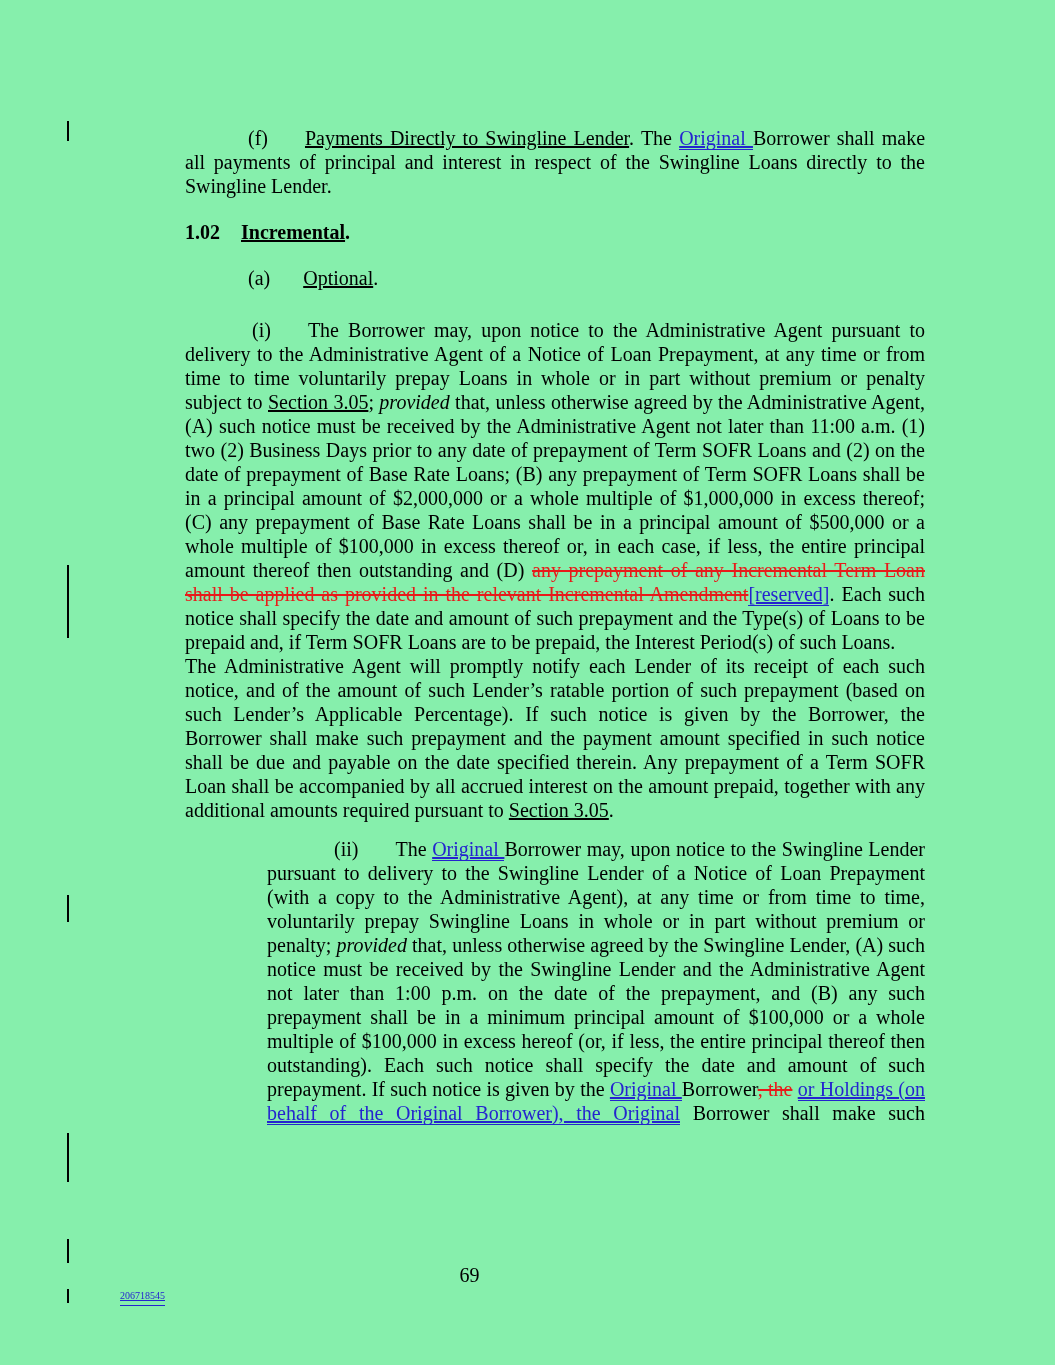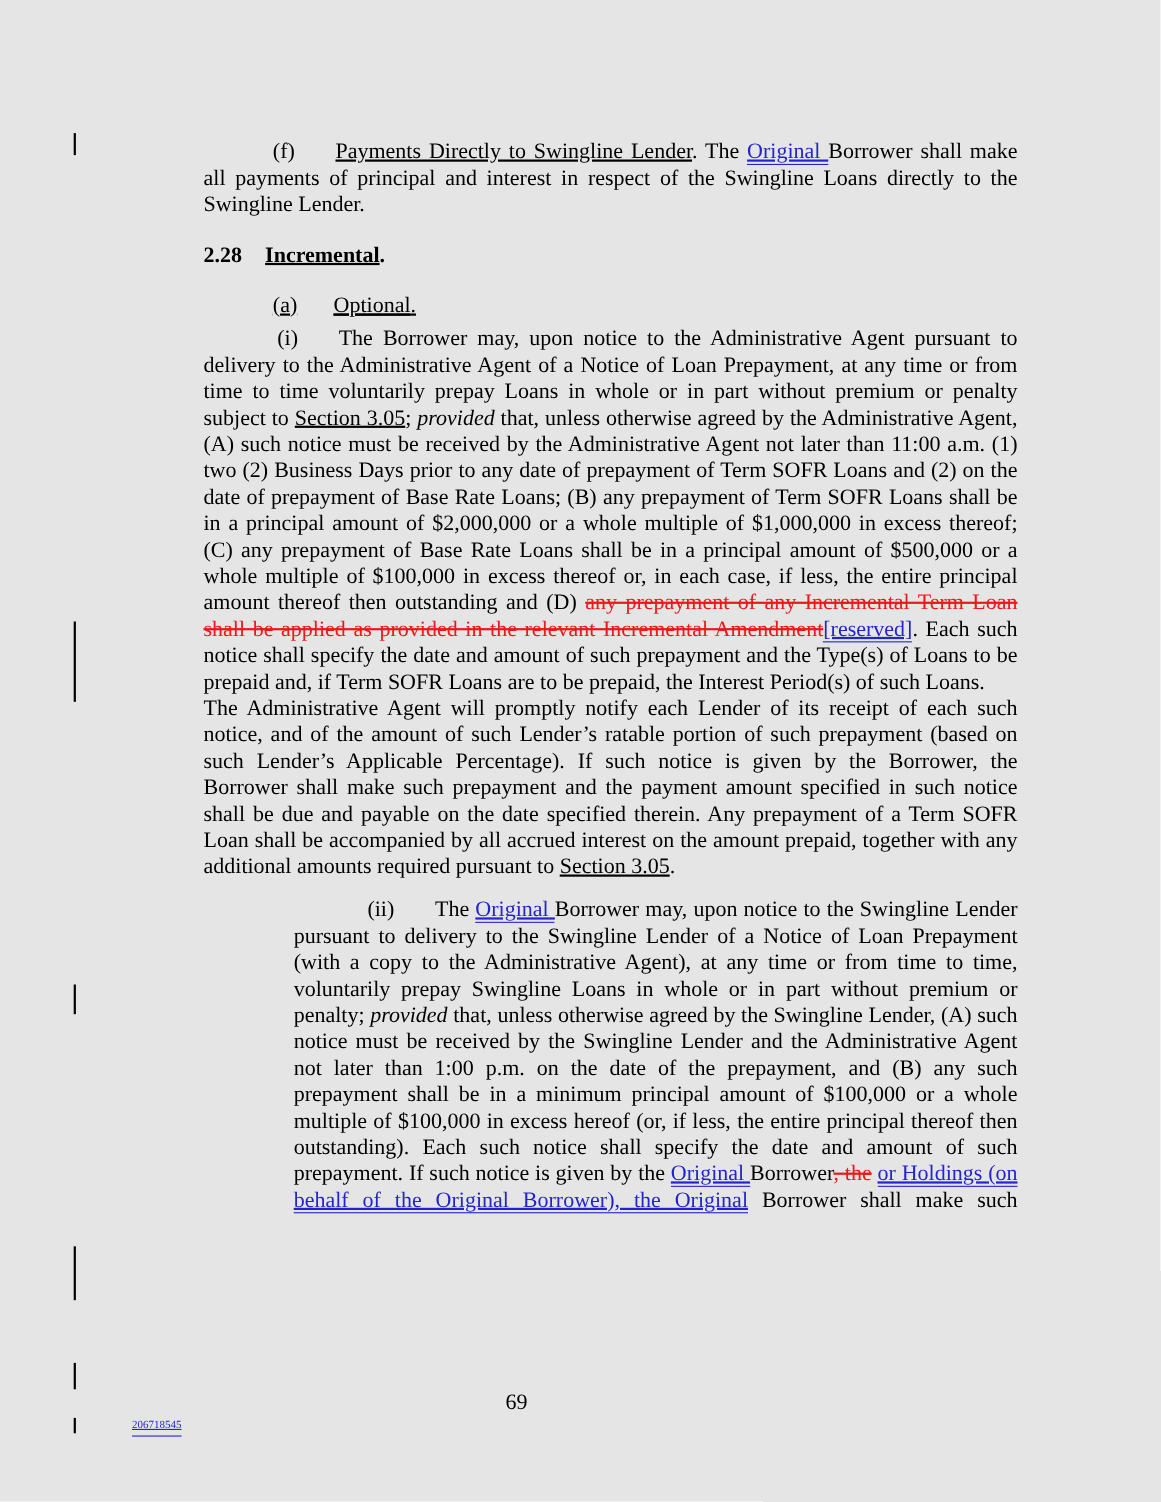--- a/index.html
+++ b/index.html
@@ -1,37 +1,37 @@
 <!DOCTYPE html>
 <html><head>
 <meta charset="utf-8">
 <style>
   html, body { margin: 0; padding: 0; background: #ffffff; }
   .page {
     position: relative;
     width: 1055px;
     height: 1365px;
-    background: #e5e5e5;
+    background: #86efac;
     font-family: "Liberation Serif", "DejaVu Serif", serif;
     color: #000000;
     overflow: hidden;
   }
   .content {
     position: absolute;
     left: 185px;
     top: 126px;
     width: 740px;
     font-size: 20px;
     line-height: 24px;
     text-align: justify;
   }
   p { margin: 0; }
   .para-f   { text-indent: 63px; margin-bottom: 22px; }
   .heading  { margin-bottom: 22px; font-weight: bold; }
-  .para-a   { text-indent: 63px; margin-bottom: 6px; text-decoration: underline; }
+  .para-a   { text-indent: 63px; margin-bottom: 28px; }
   .para-i   { text-indent: 67px; margin-bottom: 15px; }
   .para-ii  { margin-left: 82px; text-indent: 67px; text-align-last: justify; }
 
   .tab   { display: inline-block; width: 37px; }
   .tab-h { display: inline-block; width: 21px; }
   .tab-a { display: inline-block; width: 33px; }
 
   .u { text-decoration: underline; }
   .run-normal { }
   .run-underline { text-decoration: underline; }
@@ -88,21 +88,21 @@
   <div class="change-bar cb2"></div>
   <div class="change-bar cb3"></div>
   <div class="change-bar cb4"></div>
   <div class="change-bar cb5"></div>
   <div class="change-bar cb6"></div>
 
   <div class="content">
 
     <p class="para-f"><span class="run-normal">(f)</span><span class="tab"></span><span class="run-underline">Payments Directly to Swingline Lender</span><span class="run-normal">. The </span><span class="run-insert">Original </span><span class="run-normal">Borrower shall make all payments of principal and interest in respect of the Swingline Loans directly to the Swingline Lender.</span></p>
 
-    <p class="heading"><span>2.28</span><span class="tab-h"></span><span class="u">Incremental</span><span>.</span></p>
+    <p class="heading"><span>1.02</span><span class="tab-h"></span><span class="u">Incremental</span><span>.</span></p>
 
     <p class="para-a"><span>(a)</span><span class="tab-a"></span><span class="u">Optional</span><span>.</span></p>
 
     <p class="para-i"><span class="run-normal">(i)</span><span class="tab"></span><span class="run-normal">The Borrower may, upon notice to the Administrative Agent pursuant to delivery to the Administrative Agent of a Notice of Loan Prepayment, at any time or from time to time voluntarily prepay Loans in whole or in part without premium or penalty subject to </span><span class="run-underline">Section 3.05</span><span class="run-normal">; </span><span class="run-italic">provided</span><span class="run-normal"> that, unless otherwise agreed by the Administrative Agent, (A) such notice must be received by the Administrative Agent not later than 11:00 a.m. (1) two (2) Business Days prior to any date of prepayment of Term SOFR Loans and (2) on the date of prepayment of Base Rate Loans; (B) any prepayment of Term SOFR Loans shall be in a principal amount of $2,000,000 or a whole multiple of $1,000,000 in excess thereof; (C) any prepayment of Base Rate Loans shall be in a principal amount of $500,000 or a whole multiple of $100,000 in excess thereof or, in each case, if less, the entire principal amount thereof then outstanding and (D) </span><span class="run-delete">any prepayment of any Incremental Term Loan shall be applied as provided in the relevant Incremental Amendment</span><span class="run-insert">[reserved]</span><span class="run-normal">. Each such notice shall specify the date and amount of such prepayment and the Type(s) of Loans to be prepaid and, if Term SOFR Loans are to be prepaid, the Interest Period(s) of such Loans.</span><br><span class="run-normal">The Administrative Agent will promptly notify each Lender of its receipt of each such notice, and of the amount of such Lender’s ratable portion of such prepayment (based on such Lender’s Applicable Percentage). If such notice is given by the Borrower, the Borrower shall make such prepayment and the payment amount specified in such notice shall be due and payable on the date specified therein. Any prepayment of a Term SOFR Loan shall be accompanied by all accrued interest on the amount prepaid, together with any additional amounts required pursuant to </span><span class="run-underline">Section 3.05</span><span class="run-normal">.</span></p>
 
     <p class="para-ii"><span class="run-normal">(ii)</span><span class="tab"></span><span class="run-normal">The </span><span class="run-insert">Original </span><span class="run-normal">Borrower may, upon notice to the Swingline Lender pursuant to delivery to the Swingline Lender of a Notice of Loan Prepayment (with a copy to the Administrative Agent), at any time or from time to time, voluntarily prepay Swingline Loans in whole or in part without premium or penalty; </span><span class="run-italic">provided</span><span class="run-normal"> that, unless otherwise agreed by the Swingline Lender, (A) such notice must be received by the Swingline Lender and the Administrative Agent not later than 1:00 p.m. on the date of the prepayment, and (B) any such prepayment shall be in a minimum principal amount of $100,000 or a whole multiple of $100,000 in excess hereof (or, if less, the entire principal thereof then outstanding). Each such notice shall specify the date and amount of such prepayment. If such notice is given by the </span><span class="run-insert">Original </span><span class="run-normal">Borrower</span><span class="run-delete">, the</span><span class="run-normal"> </span><span class="run-insert">or Holdings (on behalf of the Original Borrower), the Original</span><span class="run-normal"> Borrower shall make such</span></p>
 
   </div>
 
   <div class="page-number">69</div>

